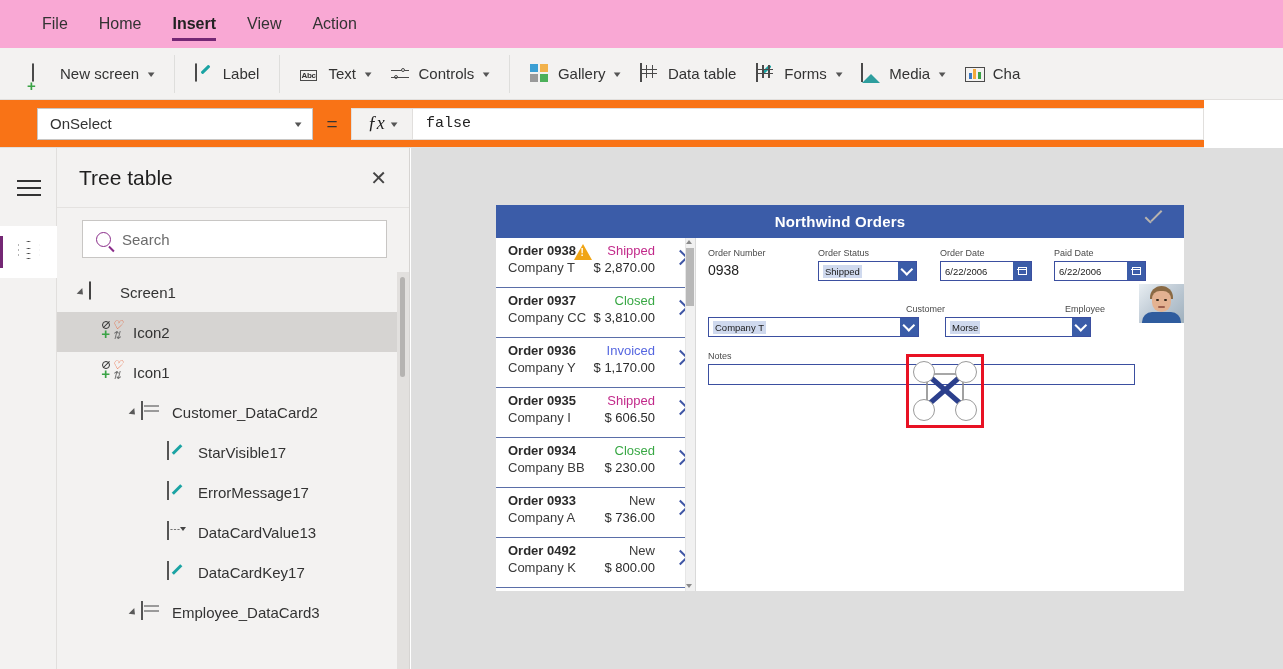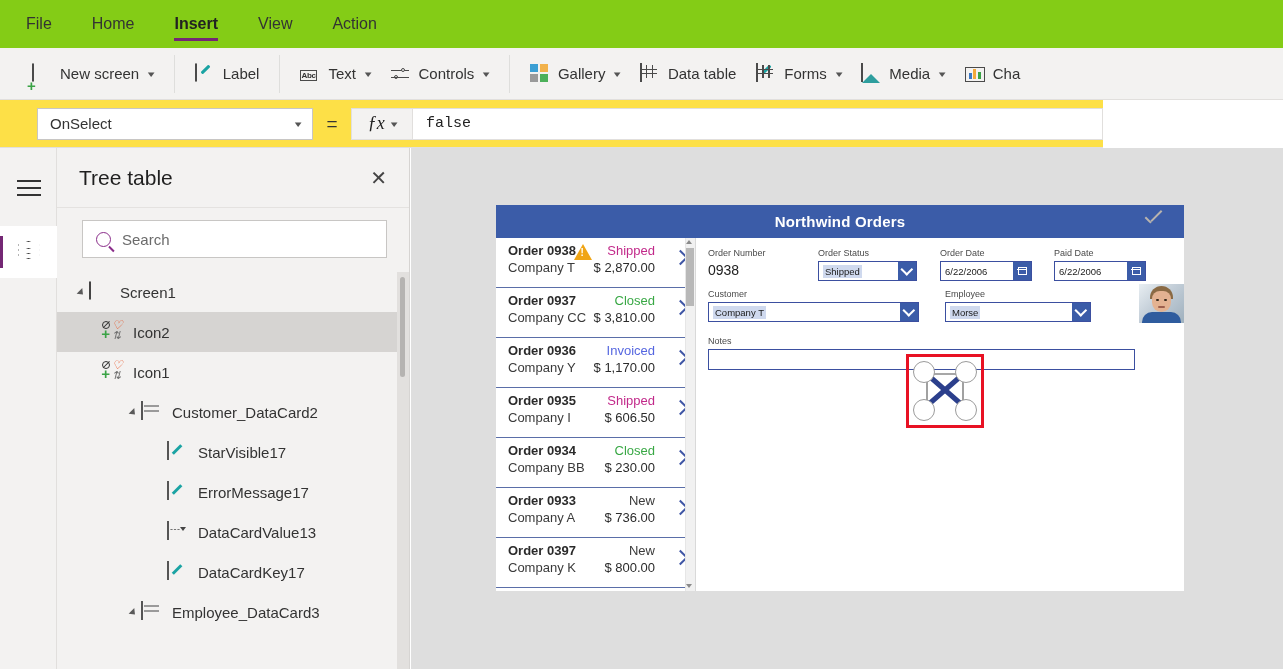--- a/index.html
+++ b/index.html
@@ -8,22 +8,22 @@
     overflow: hidden;
     font-family: "Liberation Sans", sans-serif;
     background: #ffffff;
     color: #333333;
   }
   #app { position: relative; width: 1283px; height: 669px; }
 
   
   .menubar {
     position: absolute; top: 0; left: 0; width: 1283px; height: 48px;
-    background: #84cc16; display: flex; align-items: center;
-    padding-left: 12px; gap: 12px;
+    background: #f9a8d4; display: flex; align-items: center;
+    padding-left: 28px; gap: 3px;
   }
   .menu-item {
     font-size: 16px; color: #333333; padding: 0 14px; line-height: 48px;
     height: 48px; cursor: pointer; position: relative; white-space: nowrap;
   }
   .menu-item.active { font-weight: bold; color: #222222; }
   .menu-item.active::after {
     content: ""; position: absolute; left: 14px; right: 14px; bottom: 7px;
     height: 3px; background: #742774;
   }
@@ -77,22 +77,22 @@
     border-left:9px solid transparent;border-right:9px solid transparent;border-bottom:9px solid #2e9e9e;}
   
   .ic-chart{border:1.5px solid #4a4a4a;width:18px;height:15px;margin-top:2px;}
   .ic-chart i{position:absolute;bottom:2px;width:3px;background:#2e9e9e;}
   .ic-chart i.b1{left:3px;height:6px;background:#3b78c4;}
   .ic-chart i.b2{left:7.5px;height:10px;background:#f2a93b;}
   .ic-chart i.b3{left:12px;height:7px;background:#3aa346;}
 
   
   .formulabar{
-    position:absolute; top:100px; left:0; width:1103px; height:48px;
-    background:#fde047; border-bottom:1px solid #e1dfdd;
+    position:absolute; top:100px; left:0; width:1204px; height:48px;
+    background:#f97316; border-bottom:1px solid #e1dfdd;
     display:flex; align-items:center; padding-left:37px;
   }
   .prop-select{
     width:276px; height:32px; border:1px solid #c8c6c4; background:#fff;
     display:flex; align-items:center; justify-content:space-between;
     padding:0 11px 0 12px; font-size:15px; color:#333; cursor:pointer;
   }
   .eq{ width:38px; text-align:center; font-size:19px; color:#333; }
   .fx-box{
     width:62px; height:32px; background:#f3f2f1; border:1px solid #e1dfdd;
@@ -585,21 +585,21 @@
             </div>
             <div class="gal-r2">
               <span class="gal-company">Company A</span>
               <span class="gal-amount">$ 736.00</span>
             </div>
             <div class="gal-chev"></div>
           </div>
 
           <div class="gal-item">
             <div class="gal-r1">
-              <span class="gal-order">Order 0397</span>
+              <span class="gal-order">Order 0492</span>
               <span class="gal-status" style="color:#3a3a3a">New</span>
             </div>
             <div class="gal-r2">
               <span class="gal-company">Company K</span>
               <span class="gal-amount">$ 800.00</span>
             </div>
             <div class="gal-chev"></div>
           </div>
 
           <div class="gal-scrolltrack">
@@ -636,21 +636,21 @@
               <span class="flabel">Paid Date</span>
               <div class="fdate" style="width:92px;">
                 <span class="fdate-text">6/22/2006</span>
                 <span class="fdate-btn">
                     <i></i>
                   </span>
               </div>
             </div>
           </div>
 
-          <div class="frow" style="margin-top:8px;">
+          <div class="frow" style="margin-top:23px;text-align:right;">
             <div class="fcol" style="width:237px;">
               <span class="flabel">Customer</span>
               <div class="fdrop" style="width:211px;">
                 <span class="fdrop-text">Company T</span>
                 <span class="fdrop-btn"></span>
               </div>
             </div>
             <div class="fcol" style="width:160px;">
               <span class="flabel">Employee</span>
               <div class="fdrop" style="width:146px;">

